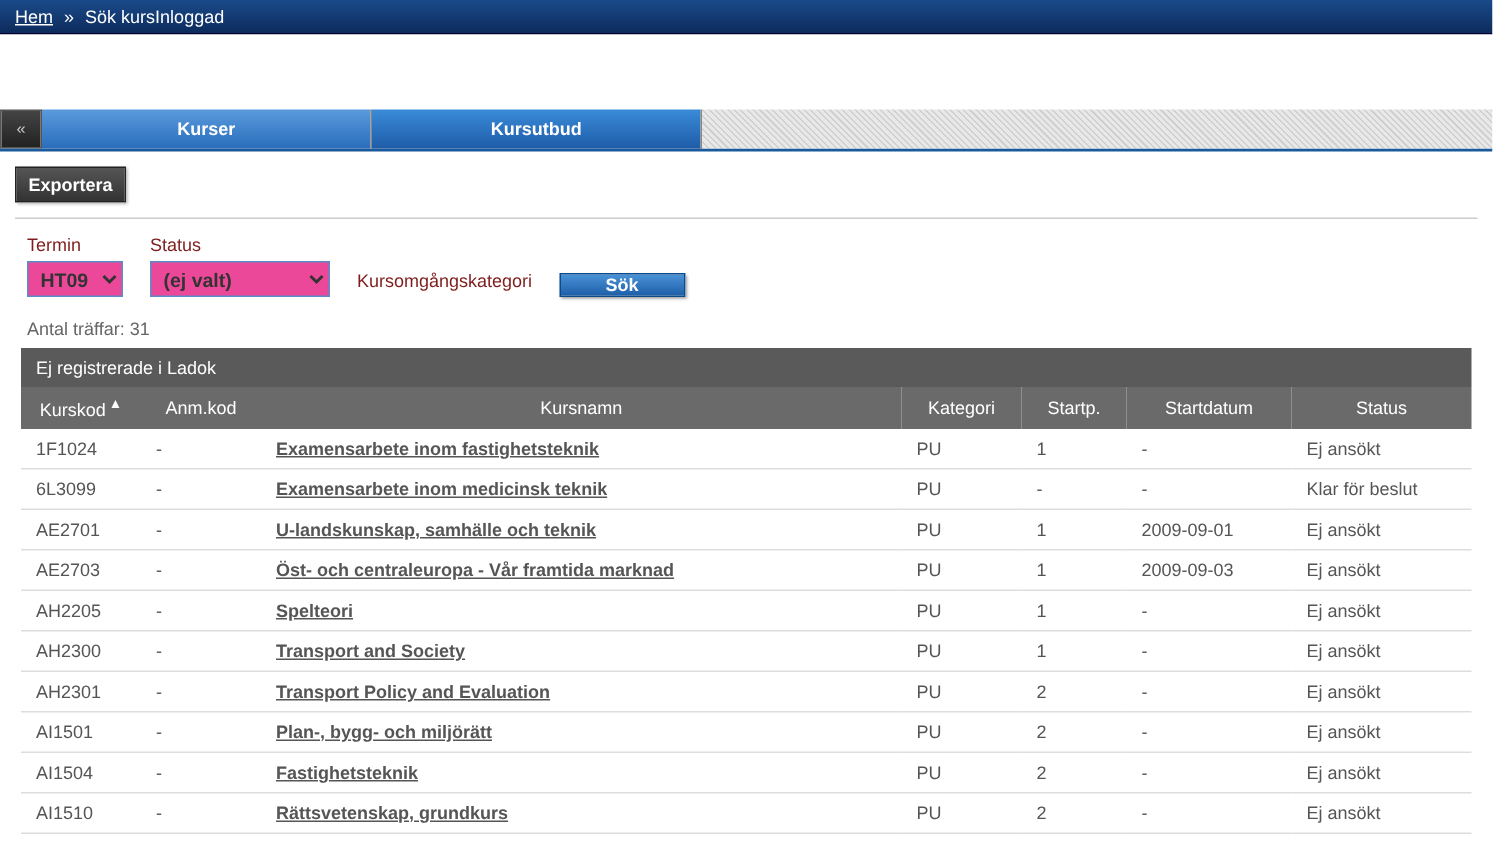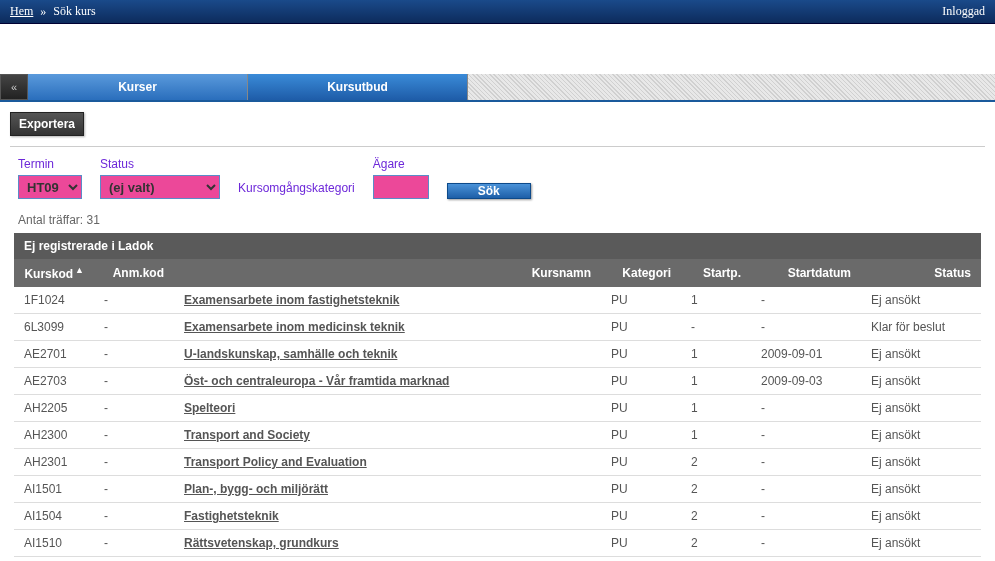--- a/index.html
+++ b/index.html
@@ -1,46 +1,46 @@
 <!DOCTYPE html>
 <html><head>
 <meta charset="utf-8">
 <style>
 * { margin: 0; padding: 0; box-sizing: border-box; }
 body { font-family: Verdana, Arial, sans-serif; font-size: 12px; background: #fff; color: #333; width: 995px; }
 
-.top-bar { background: linear-gradient(to bottom, #1a4a8a, #0d2b5c); color: #fff; padding: 4px 10px; display: flex; justify-content: space-between; border-bottom: 1px solid #003; font-family: Liberation Serif, serif; }
+.top-bar { background: linear-gradient(to bottom, #1a4a8a, #0d2b5c); color: #fff; padding: 4px 10px; display: flex; border-bottom: 1px solid #003; }
 .top-bar a { color: #fff; text-decoration: underline; }
 .breadcrumb-sep { margin: 0 4px; }
 
 .spacer { height: 50px; background: #fff; }
 
 .tab-row { display: flex; border-bottom: 2px solid #1a5a9c; }
 .tab-back-btn { width: 28px; background: linear-gradient(to bottom, #444, #222); color: #ccc; border: 1px solid #555; display: flex; align-items: center; justify-content: center; cursor: pointer; font-size: 11px; }
 .tab { flex: 0 0 220px; text-align: center; padding: 6px 0; font-weight: bold; cursor: pointer; border-right: 1px solid #888; }
 .tab-inactive { background: linear-gradient(to bottom, #5a9adc, #2a6ebc); color: #fff; }
 .tab-active { background: linear-gradient(to bottom, #3a8bd8, #1e5ca8); color: #fff; }
 .tab-filler { flex: 1; background: repeating-linear-gradient(45deg, #d0d0d0, #d0d0d0 1px, #e8e8e8 1px, #e8e8e8 3px); }
 
 .toolbar { padding: 10px; }
 .btn-dark { background: linear-gradient(to bottom, #555, #333); color: #fff; border: 1px solid #222; padding: 4px 8px; font-size: 12px; font-weight: bold; cursor: pointer; box-shadow: 1px 1px 2px rgba(0,0,0,0.3); }
 .divider { border: none; border-top: 1px solid #ccc; margin: 0 10px 10px 10px; }
 
 .filters { display: flex; align-items: flex-end; gap: 18px; padding: 0 18px 8px 18px; }
 .filter-group { display: flex; flex-direction: column; }
-.filter-group label { color: #6d28d9; font-size: 12px; margin-bottom: 4px; font-weight: normal; }
+.filter-group label { color: #7f1d1d; font-size: 12px; margin-bottom: 4px; font-weight: normal; }
 .filter-group select, .filter-group input { border: 1px solid #5a8cc8; padding: 2px 4px; font-size: 13px; font-weight: bold; color: #333; background: #ec4899; height: 24px; }
 .btn-search { background: linear-gradient(to bottom, #4a92d8, #1d5fa8); color: #fff; border: 1px solid #0d4a8a; padding: 0 30px; font-size: 12px; font-weight: bold; cursor: pointer; box-shadow: 1px 1px 2px rgba(0,0,0,0.4); }
 
 .result-count { padding: 6px 18px; color: #666; font-size: 12px; }
 
 .table-container { margin: 0 14px; }
 table { width: 100%; border-collapse: collapse; }
-.section-header td { background: #5a5a5a; color: #fff; font-weight: bold; padding: 6px 10px; }
-thead.col-headers th { background: #6a6a6a; color: #fff; font-weight: bold; padding: 6px 10px; text-align: right; font-size: 12px; }
+.section-header td { background: #5a5a5a; color: #fff; font-weight: normal; padding: 6px 10px; }
+thead.col-headers th { background: #6a6a6a; color: #fff; font-weight: normal; padding: 6px 10px; text-align: center; font-size: 12px; }
 tbody tr { border-bottom: 1px solid #ddd; }
 tbody td { padding: 6px 10px; color: #555; font-size: 12px; }
 tbody td a { color: #555; text-decoration: underline; font-weight: bold; }
 .sort-indicator { font-size: 9px; margin-left: 2px; vertical-align: super; }
 .col-kurskod { width: 80px; }
 .col-anmkod { width: 80px; }
 .col-kursnamn { width: auto; }
 .col-kategori { width: 80px; }
 .col-startp { width: 70px; }
 .col-startdatum { width: 110px; }
@@ -82,24 +82,20 @@
   <div class="filter-group">
     <label>Status</label>
     <select style="width:120px;">
       <option>(ej valt)</option>
     </select>
   </div>
   <div class="filter-group">
     <label>Kursomgångskategori</label>
   </div>
   <div class="filter-group">
-    <label>Ägare</label>
-    <input type="text" style="width: 56px;" value="">
-  </div>
-  <div class="filter-group">
     <button class="btn-search">Sök</button>
   </div>
 </div>
 
 <div class="result-count">
   <span>Antal träffar:</span>
   <span>31</span>
 </div>
 
 <div class="table-container">

